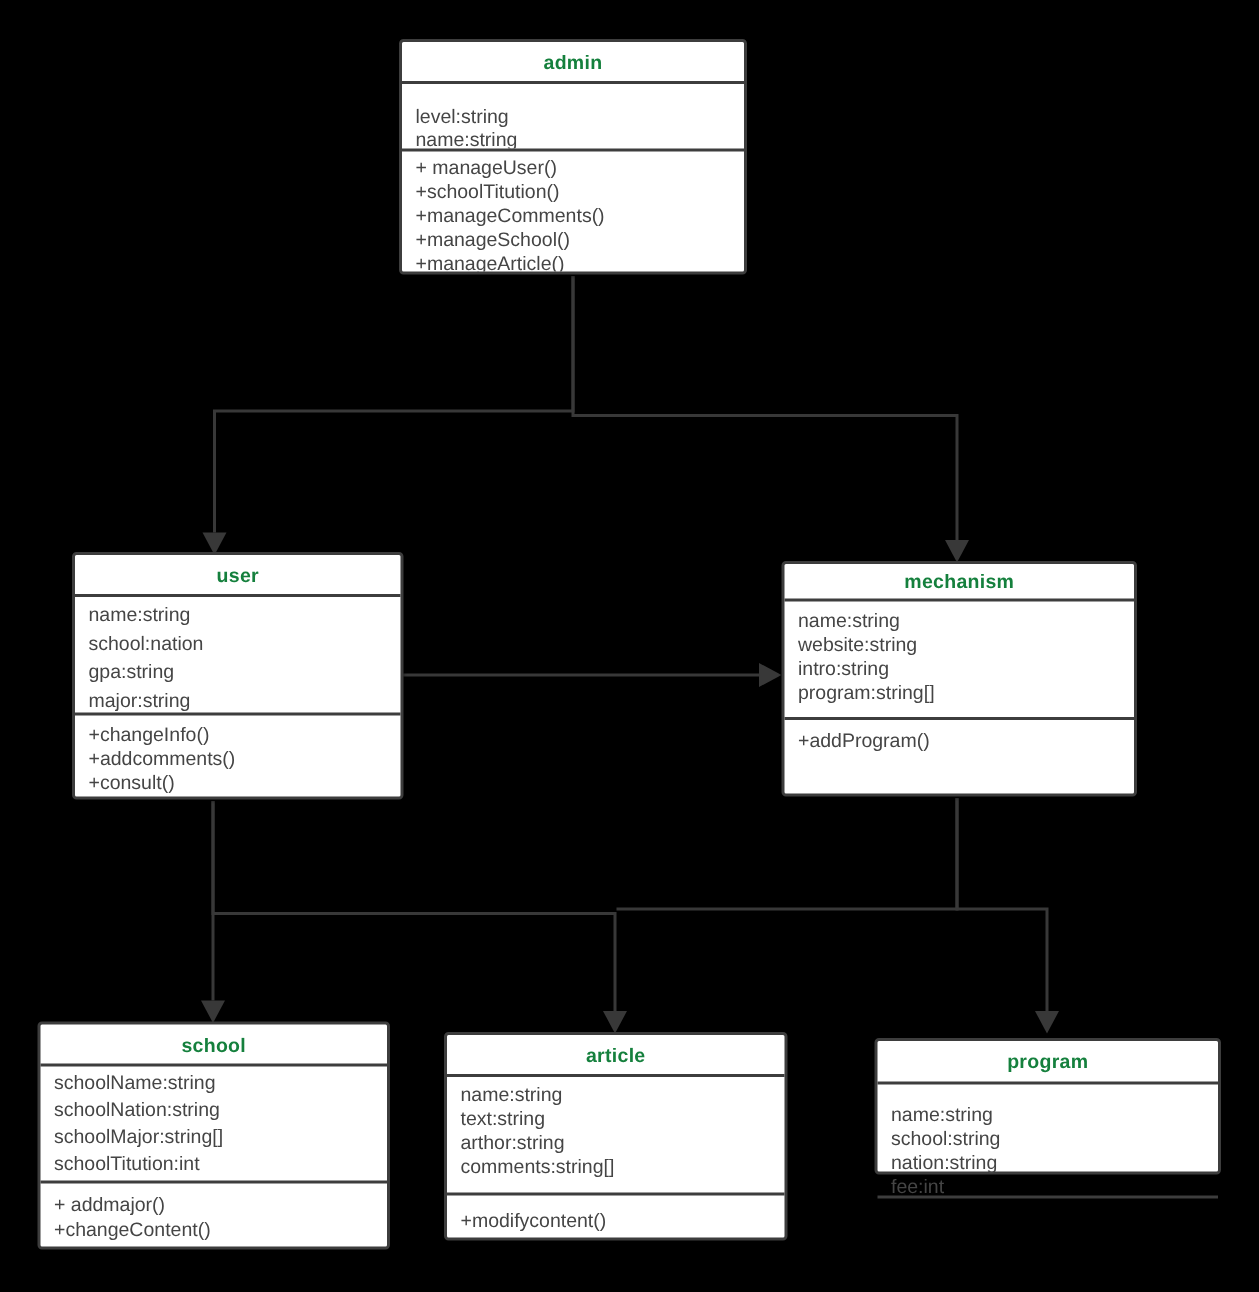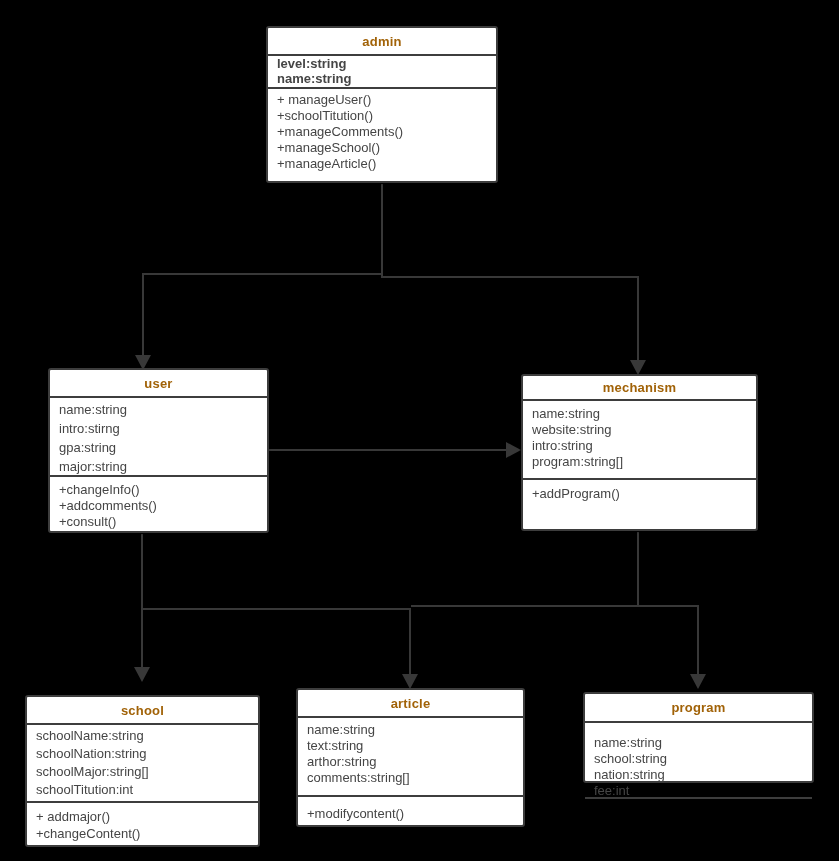--- a/index.html
+++ b/index.html
@@ -35,21 +35,21 @@
   }
   .uml-title {
     flex: 0 0 auto;
     box-sizing: border-box;
     border-bottom: 2px solid #3d3d3d;
     display: flex;
     align-items: center;
     justify-content: center;
     font-size: 13px;
     font-weight: bold;
-    color: #a16207;
+    color: #15803d;
     letter-spacing: 0.2px;
     text-align: right;
   }
   .uml-attrs {
     flex: 0 0 auto;
     box-sizing: border-box;
     border-bottom: 2px solid #3d3d3d;
     padding-left: 9px;
     font-size: 13px;
     overflow: hidden;
@@ -95,38 +95,38 @@
       <path d="M638,532 V606 H411"></path>
     </g>
     <g stroke="#383838" stroke-width="2" fill="none">
       <path d="M638,532 V606 H698 V674"></path>
       <polygon points="698,689 690,674 706,674" fill="#383838" stroke="none"></polygon>
     </g>
   </svg>
 
   <div class="uml-class" style="left:266px; top:26px; width:232px; height:157px;">
     <div class="uml-title" style="height:28px;">admin</div>
-    <div class="uml-attrs" style="height:33px; line-height:15px; padding-top:0;font-weight:bold;">
+    <div class="uml-attrs" style="height:45px; line-height:15px; padding-top:14px;">
         <div class="uml-line">level:string</div>
         <div class="uml-line">name:string</div>
       </div>
     <div class="uml-methods" style="line-height:16px; padding-top:3px;">
         <div class="uml-line">+ manageUser()</div>
         <div class="uml-line">+schoolTitution()</div>
         <div class="uml-line">+manageComments()</div>
         <div class="uml-line">+manageSchool()</div>
         <div class="uml-line">+manageArticle()</div>
       </div>
   </div>
 
   <div class="uml-class" style="left:36px; top:368px; width:221px; height:165px;margin-left:12px;">
     <div class="uml-title" style="height:28px;">user</div>
     <div class="uml-attrs" style="height:79px; line-height:19px; padding-top:2px;">
         <div class="uml-line">name:string</div>
-        <div class="uml-line">intro:stirng</div>
+        <div class="uml-line">school:nation</div>
         <div class="uml-line">gpa:string</div>
         <div class="uml-line">major:string</div>
       </div>
     <div class="uml-methods" style="line-height:16px; padding-top:5px;">
         <div class="uml-line">+changeInfo()</div>
         <div class="uml-line">+addcomments()</div>
         <div class="uml-line">+consult()</div>
       </div>
   </div>
 
@@ -136,21 +136,21 @@
         <div class="uml-line">name:string</div>
         <div class="uml-line">website:string</div>
         <div class="uml-line">intro:string</div>
         <div class="uml-line">program:string[]</div>
       </div>
     <div class="uml-methods" style="line-height:17px; padding-top:5px;">
         <div class="uml-line">+addProgram()</div>
       </div>
   </div>
 
-  <div class="uml-class" style="left:25px; top:681px; width:235px; height:152px;margin-top:14px;">
+  <div class="uml-class" style="left:25px; top:681px; width:235px; height:152px;">
     <div class="uml-title" style="height:28px;">school</div>
     <div class="uml-attrs" style="height:78px; line-height:18px; padding-top:2px;">
         <div class="uml-line">schoolName:string</div>
         <div class="uml-line">schoolNation:string</div>
         <div class="uml-line">schoolMajor:string[]</div>
         <div class="uml-line">schoolTitution:int</div>
       </div>
     <div class="uml-methods" style="line-height:17px; padding-top:5px;">
         <div class="uml-line">+ addmajor()</div>
         <div class="uml-line">+changeContent()</div>

